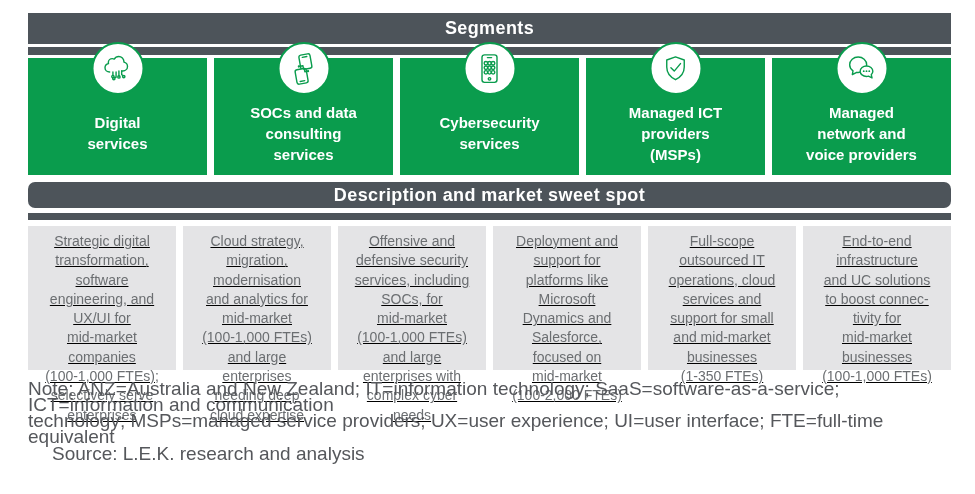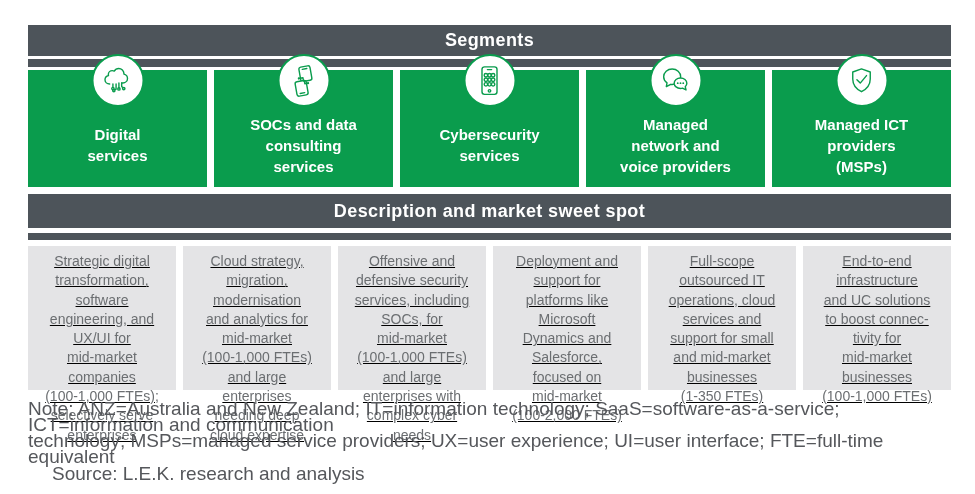--- a/index.html
+++ b/index.html
@@ -1,19 +1,19 @@
 <!DOCTYPE html>
 <html><head>
 <meta charset="utf-8">
 <style>
   * { margin:0; padding:0; box-sizing:border-box; }
   html,body { background:#ffffff; }
   body { font-family:"Liberation Sans", sans-serif; }
   .page { position:relative; width:975px; height:494px; background:#fff; overflow:hidden; }
-  .content { position:absolute; left:28px; top:12px; width:923px; }
+  .content { position:absolute; left:28px; top:0; width:923px; }
 
   .header-bar {
     height:31px; margin-top:13px; background:#4d545a; color:#fff;
     display:flex; align-items:center; justify-content:center;
     font-size:18px; font-weight:bold; letter-spacing:.4px;
   }
   .divider-bar { height:8px; margin-top:3px; background:#4d545a; }
 
   .green-row { display:flex; gap:7px; margin-top:3px; height:117px; }
   .green-col {
@@ -29,21 +29,21 @@
   .icn { stroke:#0a9c4d; fill:none; stroke-width:1.7; stroke-linecap:round; stroke-linejoin:round; }
   .icn .fillw { fill:#ffffff; }
   .icn .dotf { fill:#0a9c4d; stroke:none; }
   .seg-label {
     position:absolute; left:2px; right:2px; top:37px; bottom:4px;
     display:flex; align-items:center; justify-content:center;
     color:#fff; font-size:15px; font-weight:bold; line-height:21px;
     text-align:center; white-space:pre-line;
   }
 
-  .desc-bar { height:34px; margin-top:7px; }
+  .desc-bar { height:26px; margin-top:7px;border-radius:7px; }
   .mid-divider { height:7px; margin-top:5px; }
 
   .gray-row { display:flex; gap:7px; margin-top:6px; height:144px;text-decoration:underline; }
   .gray-col {
     flex:1; background:#e4e4e6; color:#6b6e71;
     font-size:14px; line-height:19.3px; text-align:center;
     padding-top:6px; white-space:pre-line;
   }
 
   .footer { margin-top:11px; color:#55575b; font-size:19px; line-height:16px; }
@@ -119,42 +119,42 @@
           </svg>
         </div>
         <div class="seg-label">Cybersecurity
 services</div>
       </div>
 
 
       <div class="green-col">
         <div class="icon-circle">
           <svg viewBox="0 0 48 48" class="icn">
+            <path d="M24 9.5 L34.5 13.2 V21.5 C34.5 29.2 30 33.7 24 36.8 C18 33.7 13.5 29.2 13.5 21.5 V13.2 Z"></path>
+            <polyline points="18.5,22.5 22.5,26.5 30,17.5"></polyline>
+          </svg>
+        </div>
+        <div class="seg-label">Managed ICT
+providers
+(MSPs)</div>
+      </div>
+
+      <div class="green-col">
+        <div class="icon-circle">
+          <svg viewBox="0 0 48 48" class="icn">
             <path d="M20 9.5 C14.4 9.5 9.8 13.7 9.8 18.9 C9.8 21.9 11.4 24.6 13.8 26.3 L13 30.8 L18.2 28 C18.8 28.1 19.4 28.2 20 28.2 C25.6 28.2 30.2 24 30.2 18.9 C30.2 13.7 25.6 9.5 20 9.5 Z" class="fillw"></path>
             <path d="M30 20.3 C25.8 20.3 22.4 23.1 22.4 26.6 C22.4 30.1 25.8 32.9 30 32.9 C30.8 32.9 31.6 32.8 32.3 32.6 L36.6 34.7 L35.7 30.8 C36.9 29.7 37.6 28.2 37.6 26.6 C37.6 23.1 34.2 20.3 30 20.3 Z" class="fillw"></path>
             <circle cx="26.7" cy="26.6" r="1.1" class="dotf"></circle>
             <circle cx="30" cy="26.6" r="1.1" class="dotf"></circle>
             <circle cx="33.3" cy="26.6" r="1.1" class="dotf"></circle>
           </svg>
         </div>
         <div class="seg-label">Managed
 network and
 voice providers</div>
-      </div>
-
-      <div class="green-col">
-        <div class="icon-circle">
-          <svg viewBox="0 0 48 48" class="icn">
-            <path d="M24 9.5 L34.5 13.2 V21.5 C34.5 29.2 30 33.7 24 36.8 C18 33.7 13.5 29.2 13.5 21.5 V13.2 Z"></path>
-            <polyline points="18.5,22.5 22.5,26.5 30,17.5"></polyline>
-          </svg>
-        </div>
-        <div class="seg-label">Managed ICT
-providers
-(MSPs)</div>
       </div>
 
     </div>
 
     <div class="header-bar desc-bar">
       <span>Description and market sweet spot</span>
     </div>
     <div class="divider-bar mid-divider"></div>
 
     <div class="gray-row">

